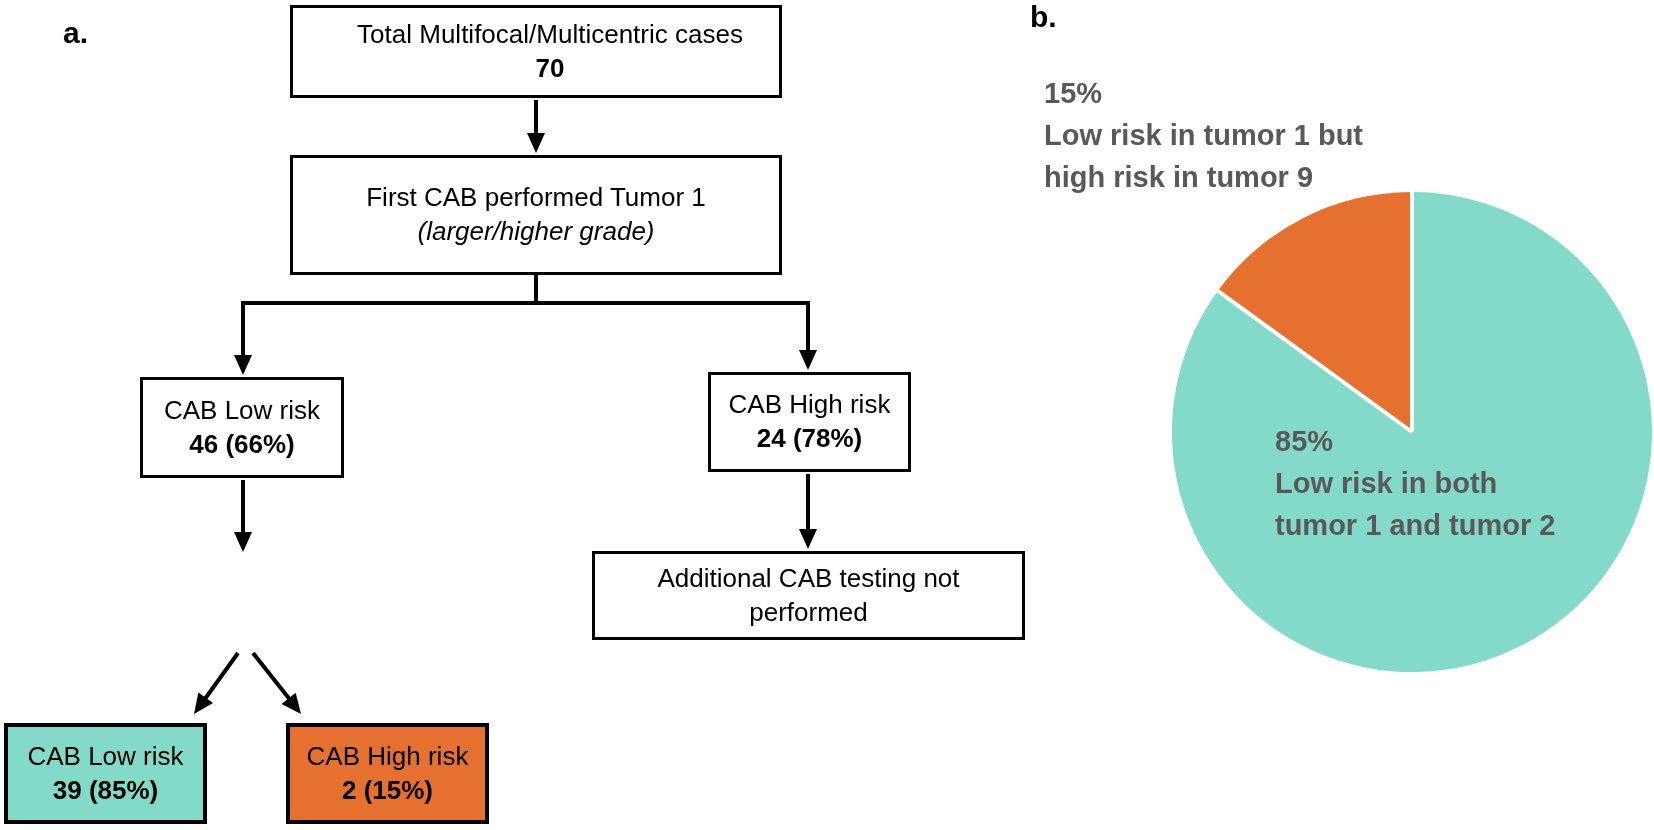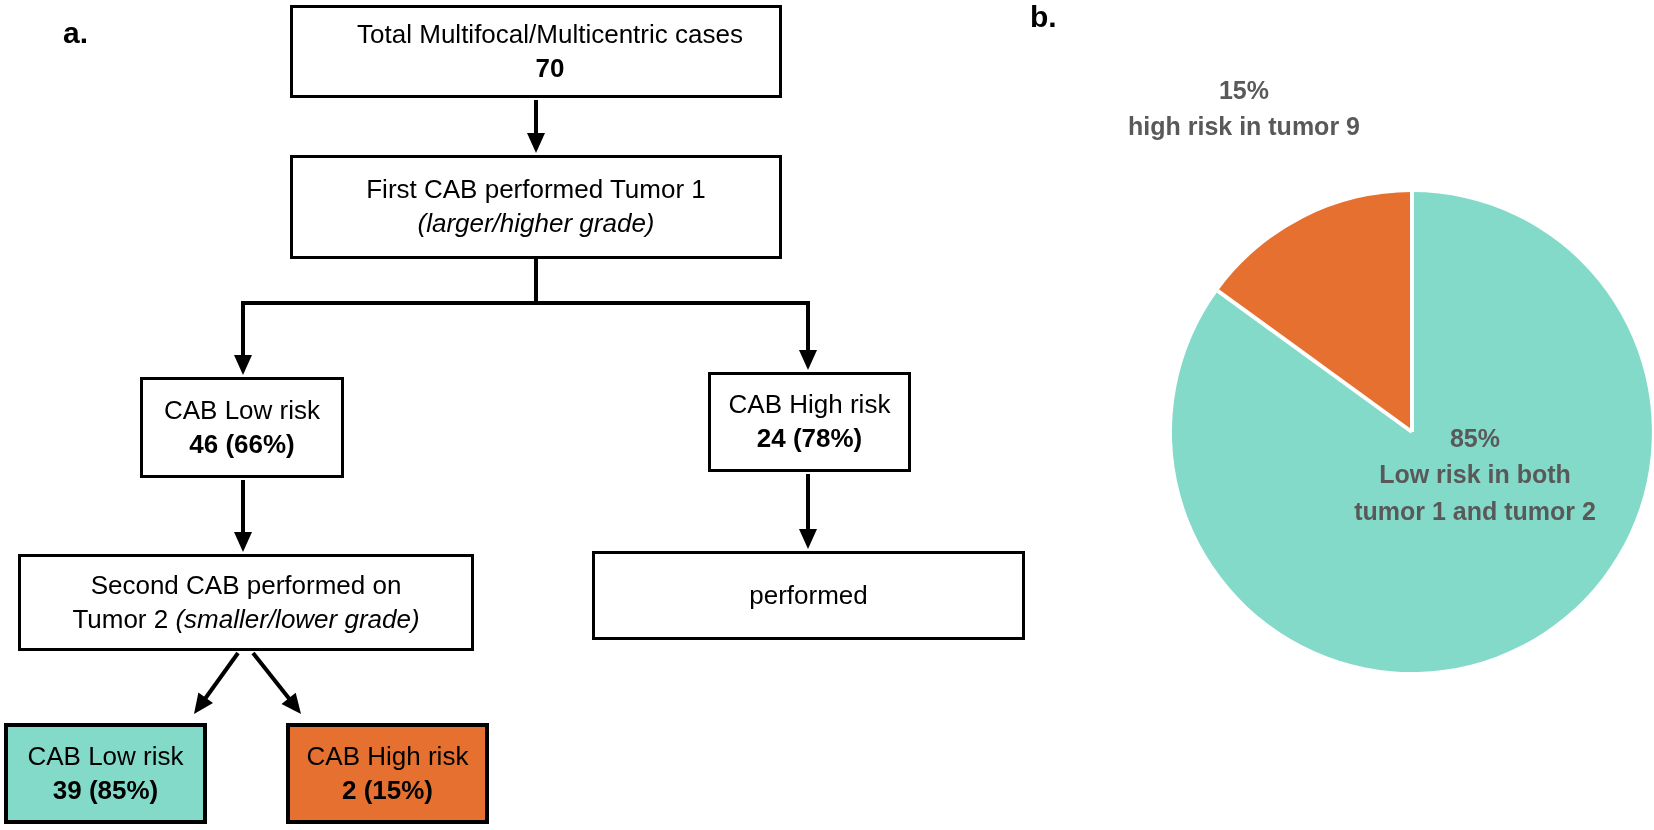--- a/index.html
+++ b/index.html
@@ -13,21 +13,21 @@
     display:flex;flex-direction:column;justify-content:center;align-items:center;
     text-align:center;font-size:26px;line-height:1.3;
   }
   .fbox .l1, .fbox .l2{white-space:nowrap;}
   .fbox .bold{font-weight:bold;}
   .fbox .ital{font-style:italic;}
   .fbox.fill{border-width:4px;}
   .arrow-layer{position:absolute;left:0;top:0;pointer-events:none;}
   .pie-layer{position:absolute;left:0;top:0;pointer-events:none;}
   .pie-note{
-    position:absolute;text-align:center;font-weight:bold;font-size:25px;line-height:1.45;
+    position:absolute;font-weight:bold;font-size:29px;line-height:1.45;
   }
   .pie-note div{white-space:nowrap;}
 </style>
 </head>
 <body>
 
 <div class="canvas">
 
   <div class="panel-label" style="left:63px;top:16px;">a.</div>
   <div class="panel-label" style="left:1030px;top:0px;">b.</div>
@@ -52,41 +52,38 @@
       <polygon points="194,714 198.4,692.5 213,703.1"></polygon>
       <polygon points="301,714 281.5,703.9 295.7,692.7"></polygon>
     </g>
   </svg>
 
   <div class="fbox" style="left:290px;top:5px;width:492px;height:93px;padding-left:28px;">
     <span class="l1">Total Multifocal/Multicentric cases</span>
     <span class="l2 bold">70</span>
   </div>
 
-  <div class="fbox" style="left:290px;top:155px;width:492px;height:104px;">
+  <div class="fbox" style="left:290px;top:155px;width:492px;height:120px;">
     <span class="l1">First CAB performed Tumor 1</span>
     <span class="l2 ital">(larger/higher grade)</span>
   </div>
 
   <div class="fbox" style="left:140px;top:377px;width:204px;height:101px;">
     <span class="l1">CAB Low risk</span>
     <span class="l2 bold">46 (66%)</span>
   </div>
 
   <div class="fbox" style="left:708px;top:372px;width:203px;height:100px;">
     <span class="l1">CAB High risk</span>
     <span class="l2 bold">24 (78%)</span>
   </div>
 
-  <div class="fbox" style="left:18px;top:554px;width:456px;height:97px;">
-    <span class="l1">Second CAB performed on</span>
-    <span class="l2"><span>Tumor 2 </span><span class="ital">(smaller/lower grade)</span></span>
-  </div>
 
   <div class="fbox" style="left:592px;top:551px;width:433px;height:89px;">
+    <span class="l1">Additional CAB testing not</span>
     <span class="l2">performed</span>
   </div>
 
   <div class="fbox fill" style="left:4px;top:723px;width:203px;height:101px;background:#83DAC9;">
     <span class="l1">CAB Low risk</span>
     <span class="l2 bold">39 (85%)</span>
   </div>
 
   <div class="fbox fill" style="left:286px;top:723px;width:203px;height:101px;background:#E5702F;">
     <span class="l1">CAB High risk</span>
@@ -95,20 +92,21 @@
 
   <svg class="pie-layer" width="1654" height="830" viewBox="0 0 1654 830">
       <path d="M1412,432 L1412.0,192.0 A240,240 0 1 1 1217.8,290.9 Z" fill="#83DAC9"></path>
       <path d="M1412,432 L1217.8,290.9 A240,240 0 0 1 1412.0,192.0 Z" fill="#E5702F"></path>
       <line x1="1412" y1="432" x2="1412.0" y2="192.0" stroke="#ffffff" stroke-width="4"></line>
       <line x1="1412" y1="432" x2="1217.8" y2="290.9" stroke="#ffffff" stroke-width="4"></line>
     </svg>
 
   <div class="pie-note" style="left:1044px;top:72px;width:400px;color:#595959;">
     <div>15%</div>
+    <div>Low risk in tumor 1 but</div>
     <div>high risk in tumor 9</div>
   </div>
 
   <div class="pie-note" style="left:1275px;top:420px;width:400px;color:#595959;">
     <div>85%</div>
     <div>Low risk in both</div>
     <div>tumor 1 and tumor 2</div>
   </div>
 
 </div>

